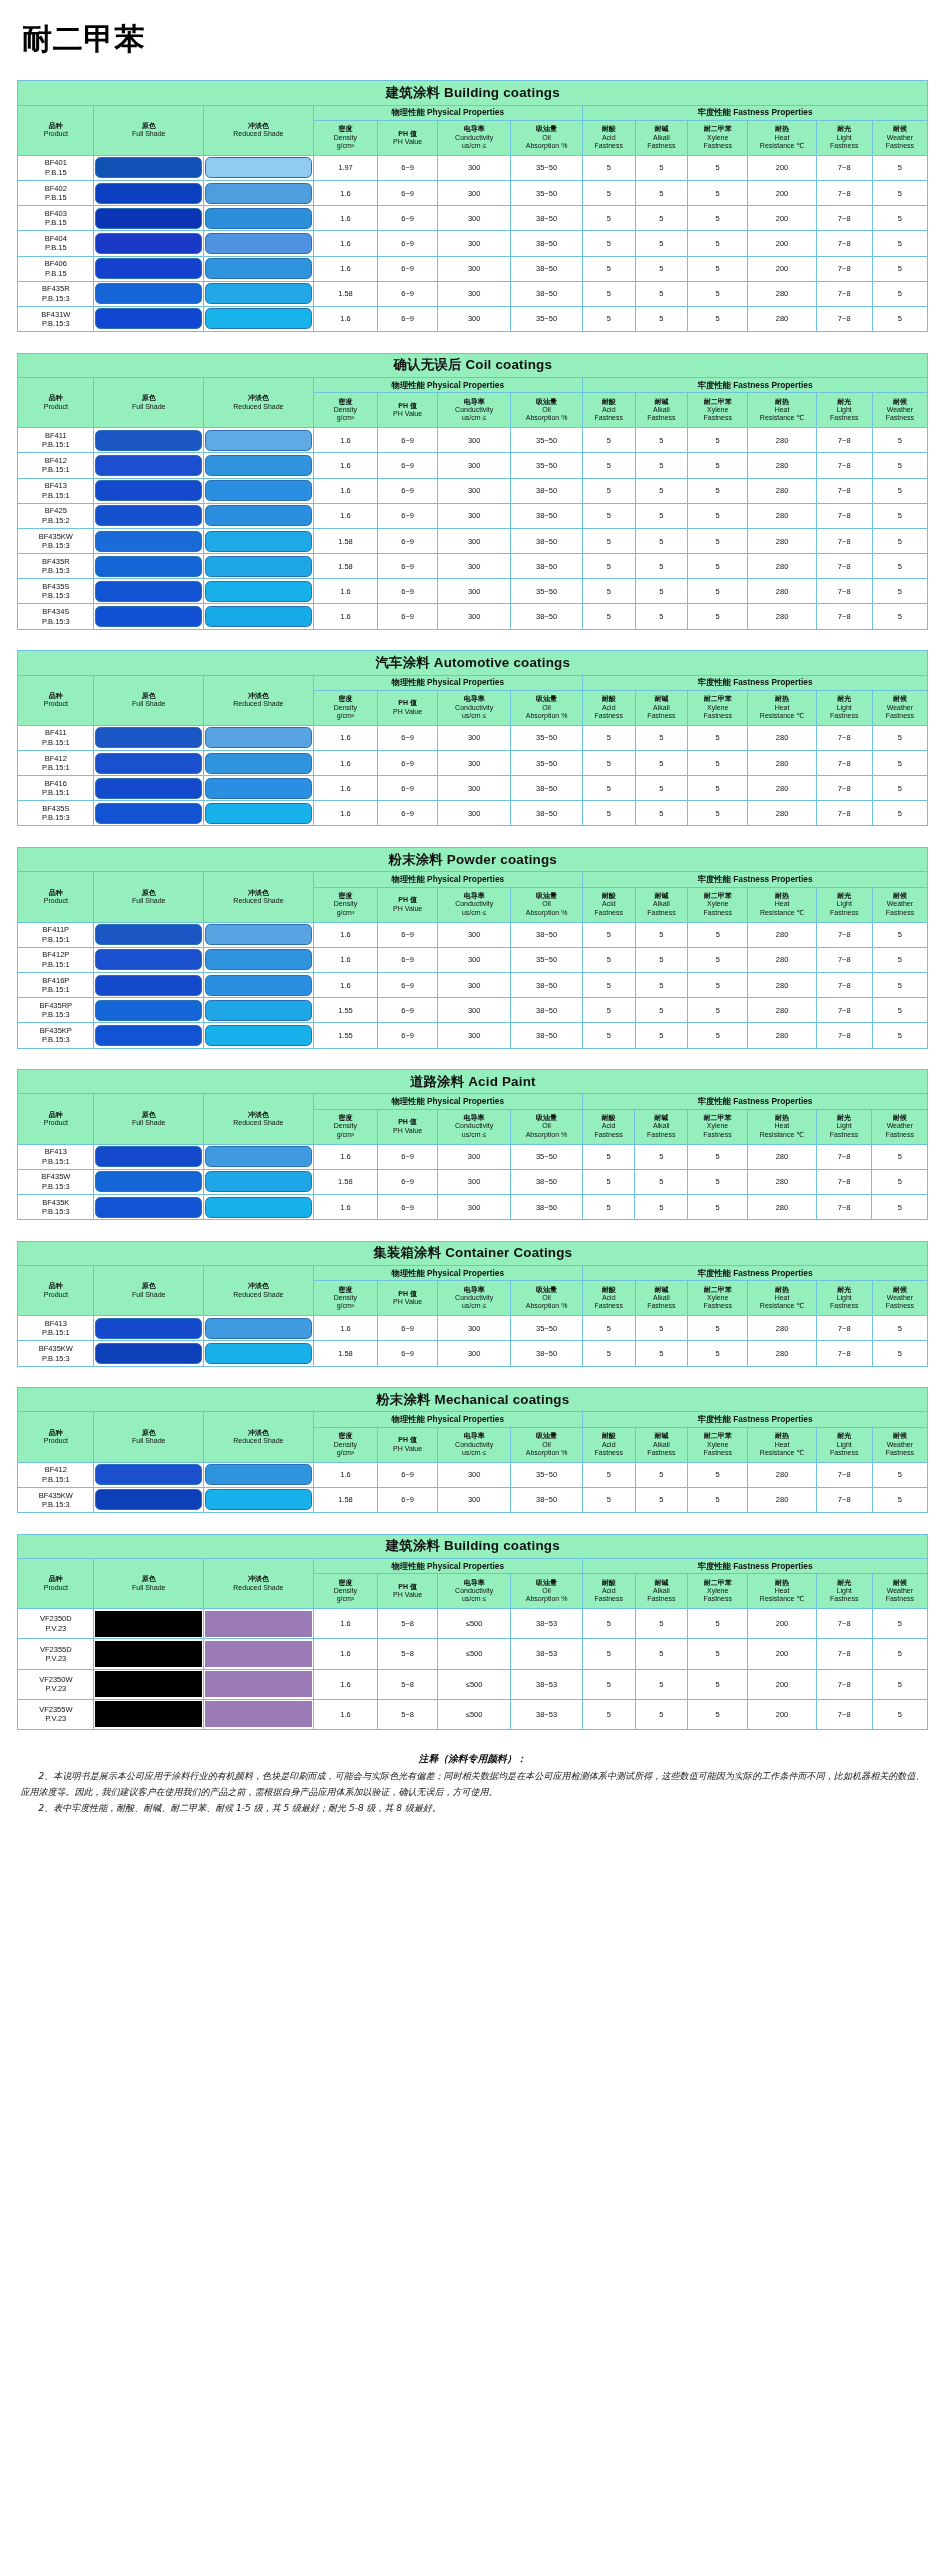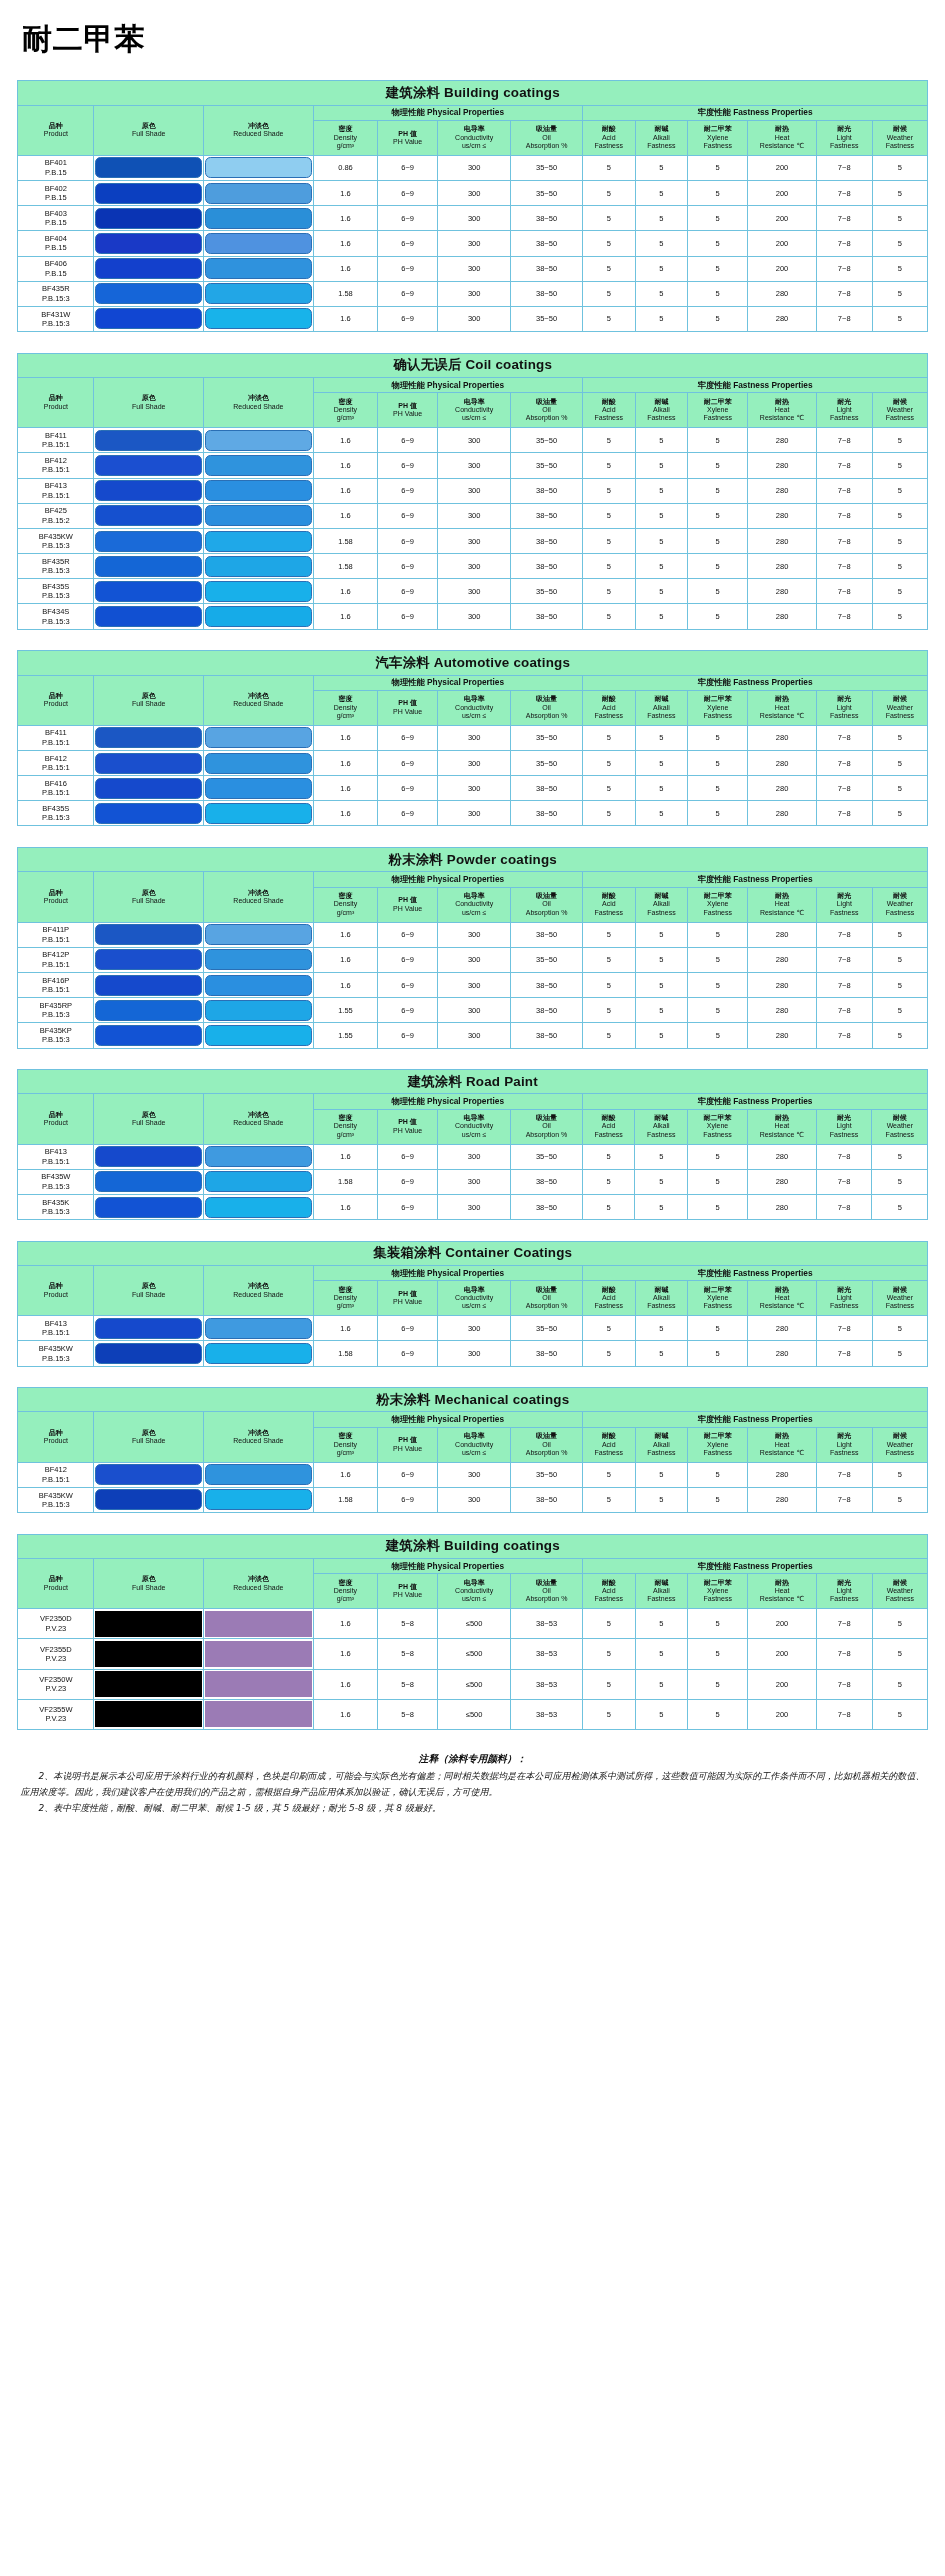--- a/index.html
+++ b/index.html
@@ -173,21 +173,21 @@
               </th>
             </tr>
             <tr>
               <td class="prod">BF401<br>P.B.15</td>
               <td class="swatch">
                 <div class="chip b" style="background:#0f51b5"></div>
               </td>
               <td class="swatch">
                 <div class="chip b" style="background:#8fcdf0"></div>
               </td>
-              <td class="val">0.86</td>
+              <td class="val">1.97</td>
               <td class="val">6~9</td>
               <td class="val">300</td>
               <td class="val">35~50</td>
               <td class="val">5</td>
               <td class="val">5</td>
               <td class="val">5</td>
               <td class="val">200</td>
               <td class="val">7~8</td>
               <td class="val">5</td>
             </tr>
@@ -916,21 +916,21 @@
             <col style="width:49px">
             <col style="width:36px">
             <col style="width:36px">
             <col style="width:41px">
             <col style="width:47px">
             <col style="width:38px">
             <col style="width:38px">
           </colgroup>
           <tbody>
             <tr>
-              <th class="band" colspan="13">建筑涂料 Road Paint</th>
+              <th class="band" colspan="13">道路涂料 Acid Paint</th>
             </tr>
             <tr>
               <th class="col" rowspan="2">
                 <div class="cn">品种</div>
                 <div class="en">Product</div>
               </th>
               <th class="col" rowspan="2">
                 <div class="cn">原色</div>
                 <div class="en">Full Shade</div>
               </th>

